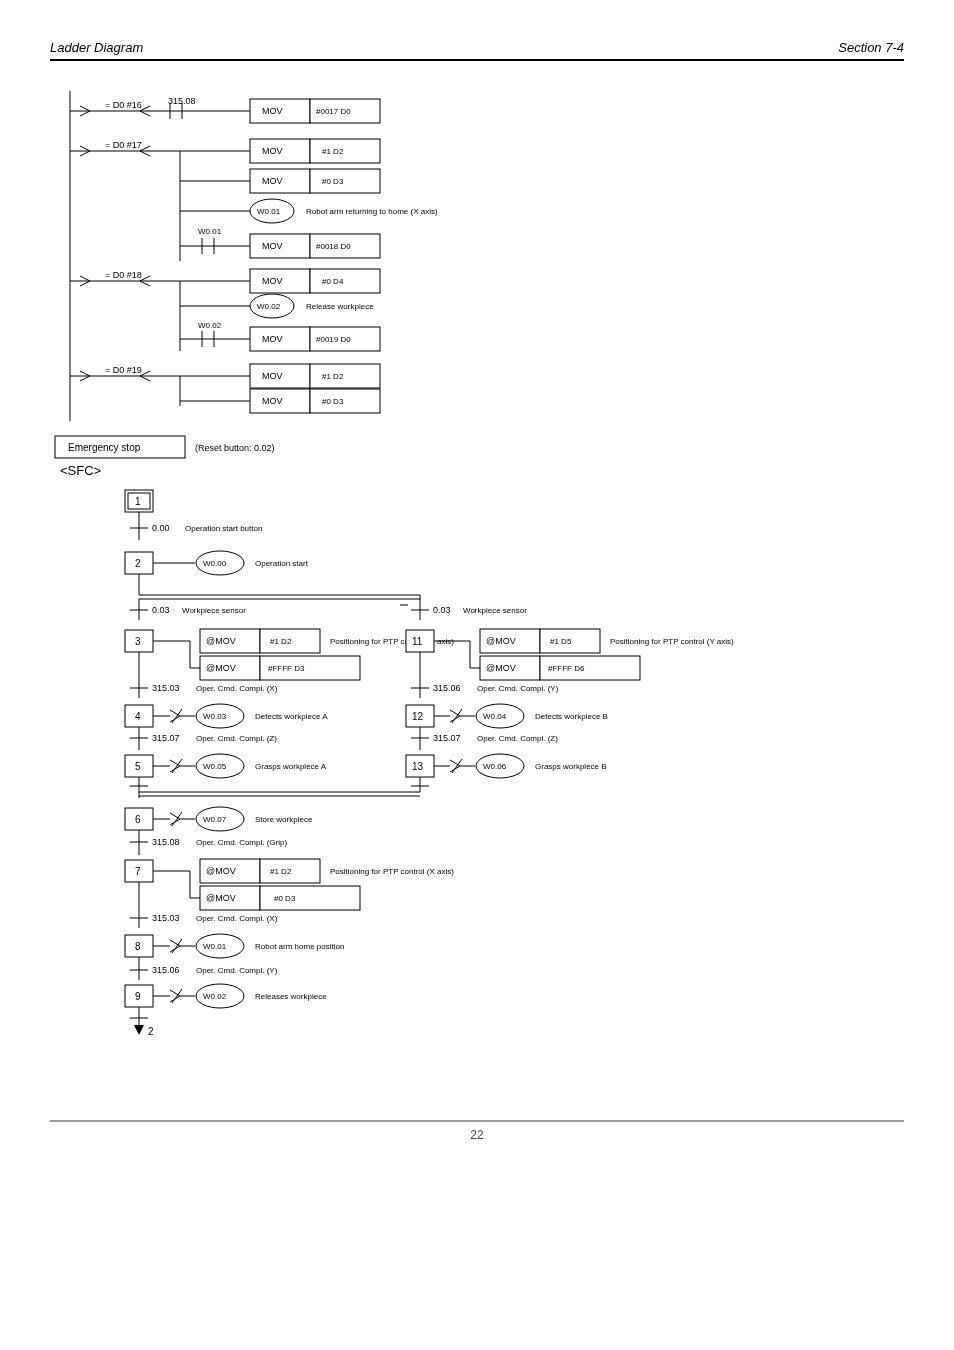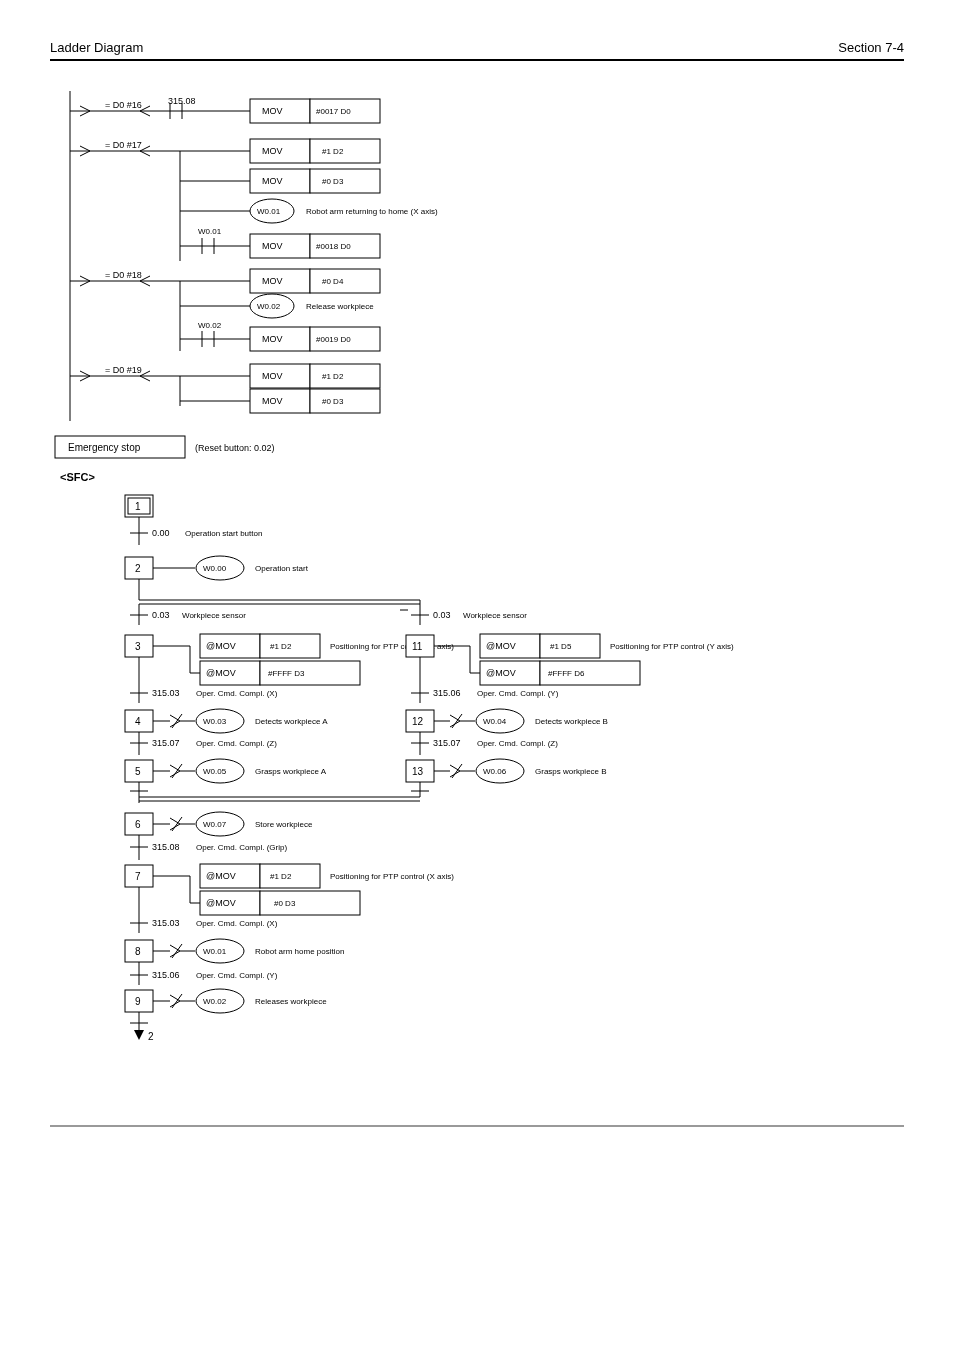--- a/index.html
+++ b/index.html
@@ -1,18 +1,18 @@
 <!DOCTYPE html>
 <html><head>
 <meta charset="utf-8">
 <style>
   * { box-sizing: border-box; }
   body { margin: 0; padding: 0; font-family: Arial, sans-serif; background: #fff; color: #000; width: 954px; }
   .page { padding: 40px 50px 40px 50px; position: relative; }
-  .header { font-size: 13px; display: flex; justify-content: space-between; margin-bottom: 4px; }
+  .header { font-size: 13px; font-style: italic; display: flex; justify-content: space-between; margin-bottom: 4px; }
   .hr { border-top: 2px solid #000; margin-top: 2px; margin-bottom: 20px; }
   svg { display:block; }
   text { font-family: Arial, sans-serif; }
   .bottombar { border-top: 2px solid #999; margin-top: 80px; }
   .footer { font-size: 12px; text-align: center; color: #444; padding-top: 6px; }
 </style>
 </head>
 <body>
 <div class="page">
 
@@ -140,21 +140,21 @@
         <text x="212" y="323" font-size="9">MOV</text>
     <rect x="260" y="308" width="70" height="24" fill="#fff" stroke="#000"></rect>
         <text x="272" y="323" font-size="8">#0 D3</text>
   </g>
 
   <rect x="5" y="355" width="130" height="22" fill="#fff" stroke="#000"></rect>
   <text x="18" y="370" font-size="10">Emergency stop</text>
   <text x="145" y="370" font-size="9">(Reset button: 0.02)</text>
 </svg>
 
-<div style="font-size:11px;font-weight:bold;margin:10px 0 2px 10px;">&lt;SFC&gt;</div>
+<div style="font-size:13px;font-weight:normal;margin:2px 0 2px 10px;">&lt;SFC&gt;</div>
 
 <svg width="700" height="560" viewBox="0 0 700 560">
   <g stroke="#000" stroke-width="1" fill="none">
 
     <rect x="75" y="10" width="28" height="22" fill="#fff"></rect>
     <rect x="78" y="13" width="22" height="16" fill="#fff"></rect>
   </g>
   <text x="85" y="25" font-size="10">1</text>
 
   <line x1="89" y1="32" x2="89" y2="60" stroke="#000"></line>
@@ -357,14 +357,15 @@
       <text x="153" y="519" font-size="8">W0.02</text>
   <text x="205" y="519" font-size="8">Releases workpiece</text>
 
   <line x1="89" y1="527" x2="89" y2="550" stroke="#000"></line>
   <line x1="80" y1="538" x2="98" y2="538" stroke="#000"></line>
   <polygon points="89,555 84,545 94,545" fill="#000"></polygon>
   <text x="98" y="555" font-size="10">2</text>
 </svg>
 
 <div class="bottombar"></div>
+<div class="footer">22</div>
 
 </div>
 
 </body></html>

